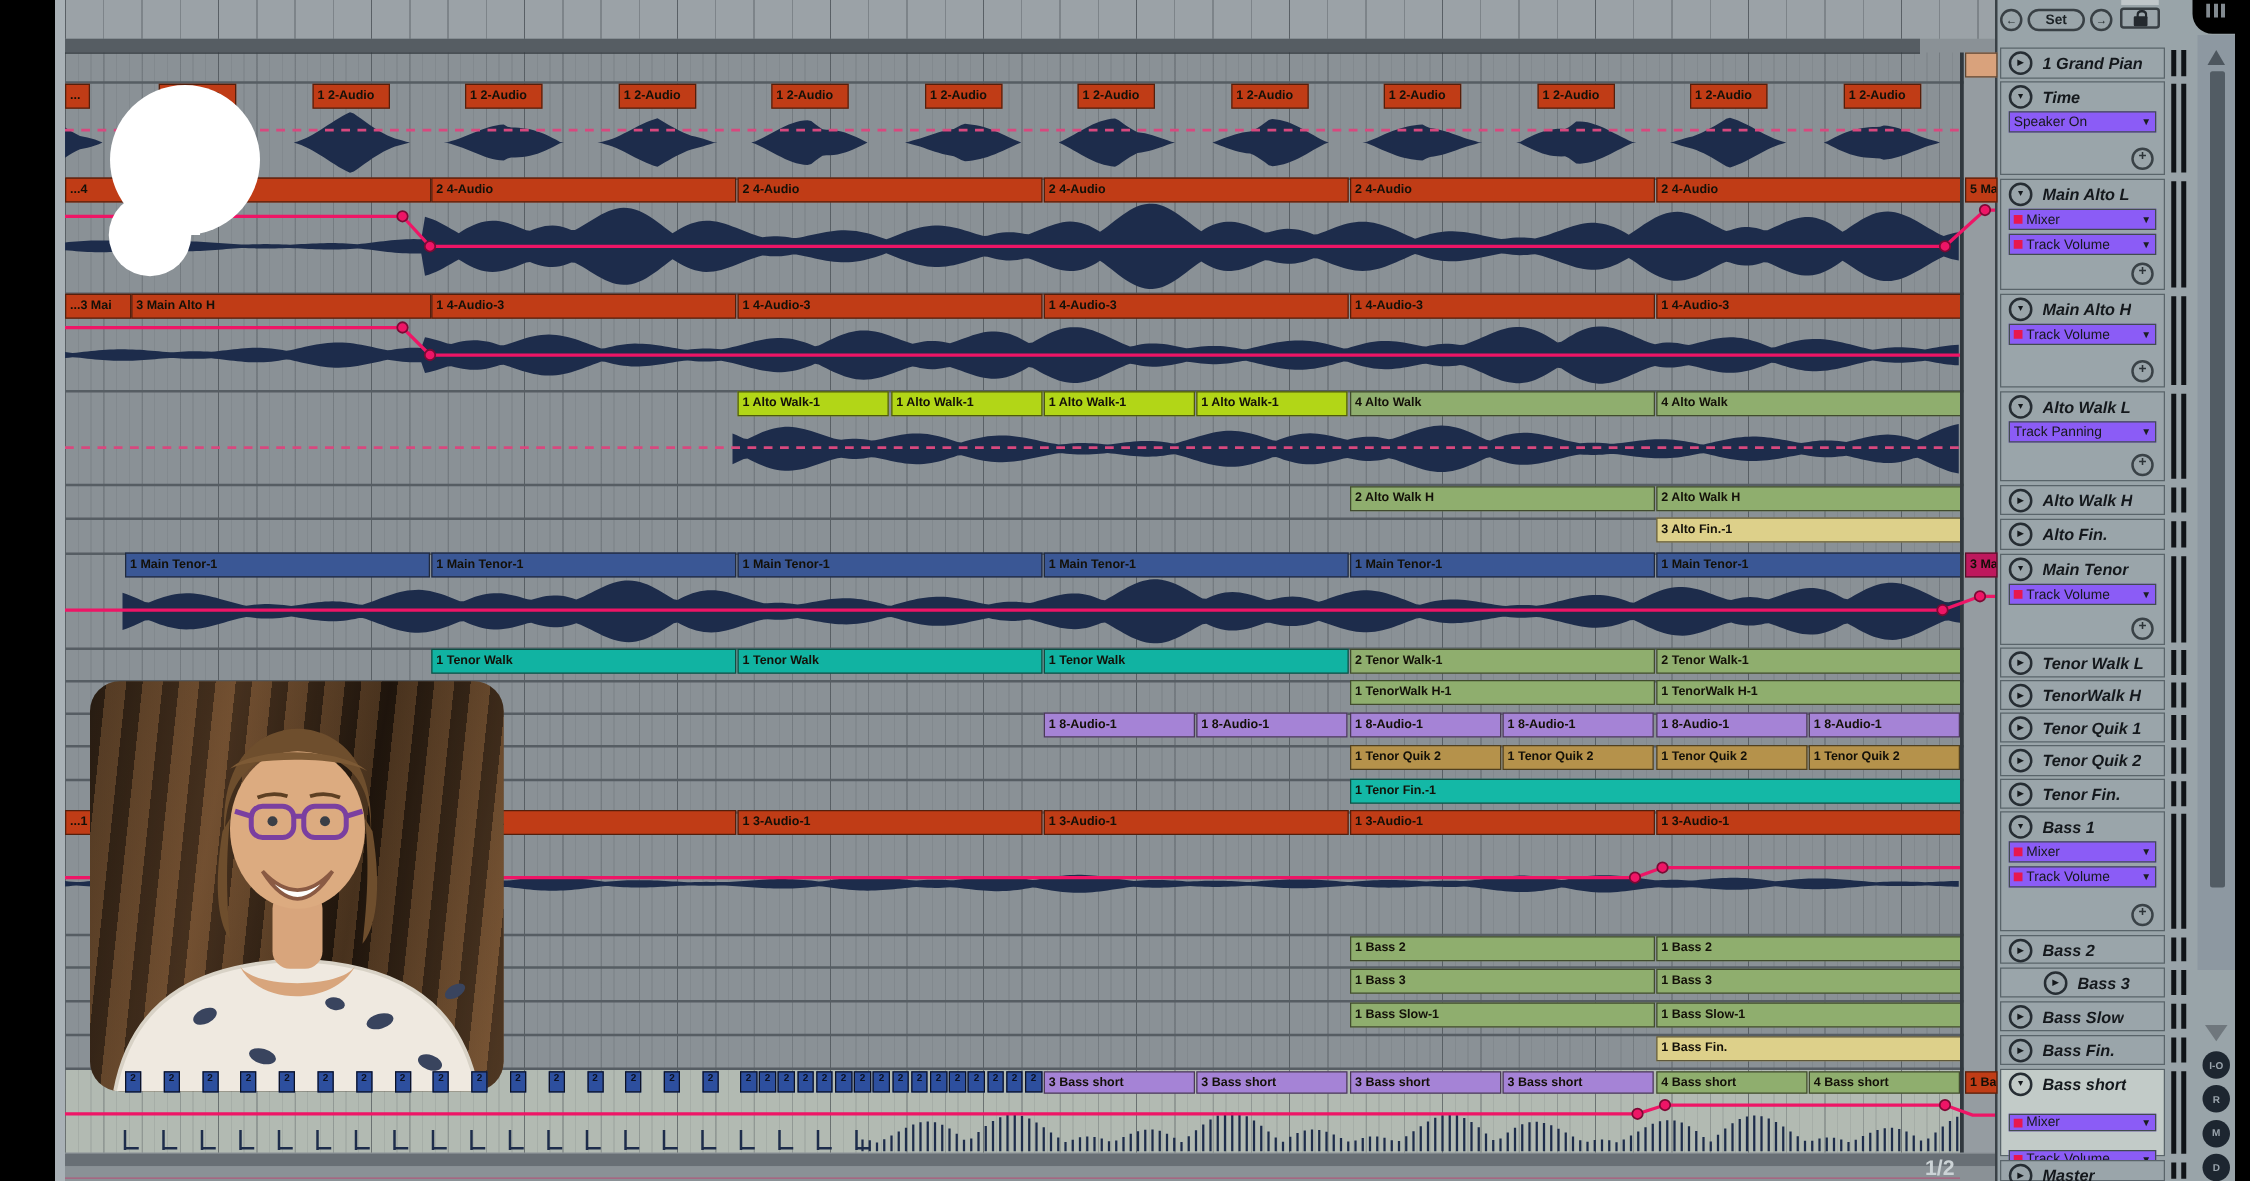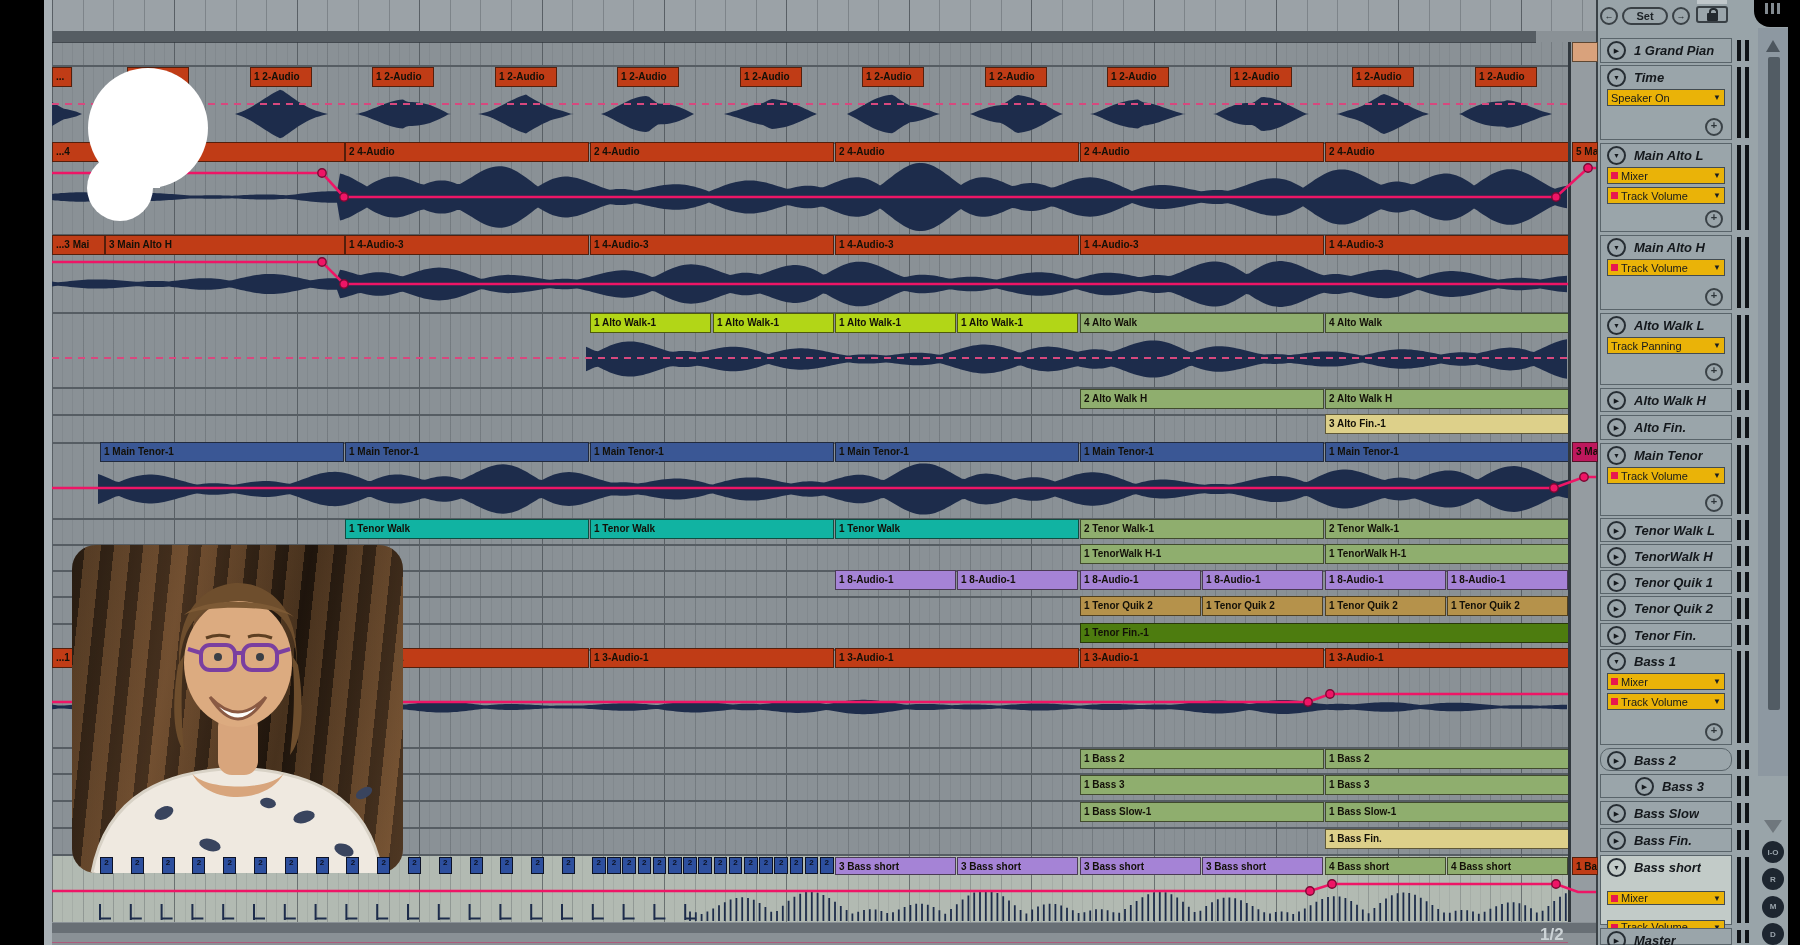--- a/index.html
+++ b/index.html
@@ -15,21 +15,21 @@
   .track-box{position:absolute;left:1600px;width:132px;box-sizing:border-box;
              background:#9aa5aa;border:1px solid #59646a;z-index:5;
              display:flex;flex-direction:column;}
   .track-box.selected{background:#c2cbc8;}
   .t-head{display:flex;align-items:center;gap:8px;padding:2px 4px 0 6px;min-height:19px;}
   .t-icon{width:15px;height:15px;border:2px solid #262d33;border-radius:50%;flex:none;
           display:flex;align-items:center;justify-content:center;
           font-size:7px;color:#14181c;line-height:1;}
   .t-name{font-size:13px;font-weight:bold;font-style:italic;color:#14181c;
           white-space:nowrap;overflow:hidden;}
-  .dd{height:15px;margin:2px 6px 1px 6px;background:#eab308;border:1px solid #424b50;
+  .dd{height:15px;margin:2px 6px 1px 6px;background:#8b5cf6;border:1px solid #424b50;
       display:flex;align-items:center;font-size:11px;color:#16191c;padding:0 3px;gap:3px;}
   .dd .sw{width:7px;height:7px;background:#e8174f;flex:none;}
   .dd .lbl{flex:1;white-space:nowrap;overflow:hidden;}
   .dd .car{font-size:8px;color:#1a1e21;flex:none;}
   .plus-btn{position:absolute;right:8px;bottom:3px;width:14px;height:14px;border:2px solid #3a4247;
             border-radius:50%;font-size:11px;line-height:11px;text-align:center;color:#2c3338;
             font-weight:bold;z-index:6;}
   .meter{position:absolute;left:1737px;width:16px;z-index:5;display:flex;gap:4px;}
   .meter i{display:block;width:4px;height:100%;background:#101418;}
   .side-circle{position:absolute;left:1762px;width:22px;height:22px;border-radius:50%;
@@ -207,21 +207,21 @@
       <div class="clip" style="left: 835px; top: 570px; width: 121px; height: 20px; background: rgb(165, 131, 214);"><span>1 8-Audio-1</span></div>
       <div class="clip" style="left: 957px; top: 570px; width: 121px; height: 20px; background: rgb(165, 131, 214);"><span>1 8-Audio-1</span></div>
       <div class="clip" style="left: 1080px; top: 570px; width: 121px; height: 20px; background: rgb(165, 131, 214);"><span>1 8-Audio-1</span></div>
       <div class="clip" style="left: 1202px; top: 570px; width: 121px; height: 20px; background: rgb(165, 131, 214);"><span>1 8-Audio-1</span></div>
       <div class="clip" style="left: 1325px; top: 570px; width: 121px; height: 20px; background: rgb(165, 131, 214);"><span>1 8-Audio-1</span></div>
       <div class="clip" style="left: 1447px; top: 570px; width: 121px; height: 20px; background: rgb(165, 131, 214);"><span>1 8-Audio-1</span></div>
       <div class="clip" style="left: 1080px; top: 596px; width: 121px; height: 20px; background: rgb(181, 146, 75);"><span>1 Tenor Quik 2</span></div>
       <div class="clip" style="left: 1202px; top: 596px; width: 121px; height: 20px; background: rgb(181, 146, 75);"><span>1 Tenor Quik 2</span></div>
       <div class="clip" style="left: 1325px; top: 596px; width: 121px; height: 20px; background: rgb(181, 146, 75);"><span>1 Tenor Quik 2</span></div>
       <div class="clip" style="left: 1447px; top: 596px; width: 121px; height: 20px; background: rgb(181, 146, 75);"><span>1 Tenor Quik 2</span></div>
-      <div class="clip" style="left: 1080px; top: 623px; width: 489px; height: 20px; background: #4d7c0f;"><span>1 Tenor Fin.-1</span></div>
+      <div class="clip" style="left: 1080px; top: 623px; width: 489px; height: 20px; background: #14b8a6;"><span>1 Tenor Fin.-1</span></div>
       <div class="clip" style="left: 52px; top: 648px; width: 293px; height: 20px; background: rgb(192, 60, 22);"><span>...1</span></div>
       <div class="clip" style="left: 345px; top: 648px; width: 244px; height: 20px; background: rgb(192, 60, 22);"><span>1 3-Audio-1</span></div>
       <div class="clip" style="left: 590px; top: 648px; width: 244px; height: 20px; background: rgb(192, 60, 22);"><span>1 3-Audio-1</span></div>
       <div class="clip" style="left: 835px; top: 648px; width: 244px; height: 20px; background: rgb(192, 60, 22);"><span>1 3-Audio-1</span></div>
       <div class="clip" style="left: 1080px; top: 648px; width: 244px; height: 20px; background: rgb(192, 60, 22);"><span>1 3-Audio-1</span></div>
       <div class="clip" style="left: 1325px; top: 648px; width: 244px; height: 20px; background: rgb(192, 60, 22);"><span>1 3-Audio-1</span></div>
       <div class="clip" style="left: 1080px; top: 749px; width: 244px; height: 20px; background: rgb(143, 174, 110);"><span>1 Bass 2</span></div>
       <div class="clip" style="left: 1325px; top: 749px; width: 244px; height: 20px; background: rgb(143, 174, 110);"><span>1 Bass 2</span></div>
       <div class="clip" style="left: 1080px; top: 775px; width: 244px; height: 20px; background: rgb(143, 174, 110);"><span>1 Bass 3</span></div>
       <div class="clip" style="left: 1325px; top: 775px; width: 244px; height: 20px; background: rgb(143, 174, 110);"><span>1 Bass 3</span></div>
@@ -490,21 +490,21 @@
           <div class="sw"></div>
           <div class="lbl">Track Volume</div>
           <div class="car">▼</div>
         </div>
         <div class="plus-btn">+</div>
       </div>
       <div class="meter" style="top: 651px; height: 92px;">
         <i></i>
         <i></i>
       </div>
-      <div class="track-box" style="top: 748px; height: 23px; border-radius: 10px;">
+      <div class="track-box" style="top: 748px; height: 23px;">
         <div class="t-head">
           <div class="t-icon">▶</div>
           <div class="t-name">Bass 2</div>
         </div>
       </div>
       <div class="meter" style="top: 750px; height: 19px;">
         <i></i>
         <i></i>
       </div>
       <div class="track-box" style="top: 774px; height: 24px; padding-left: 28px;">

